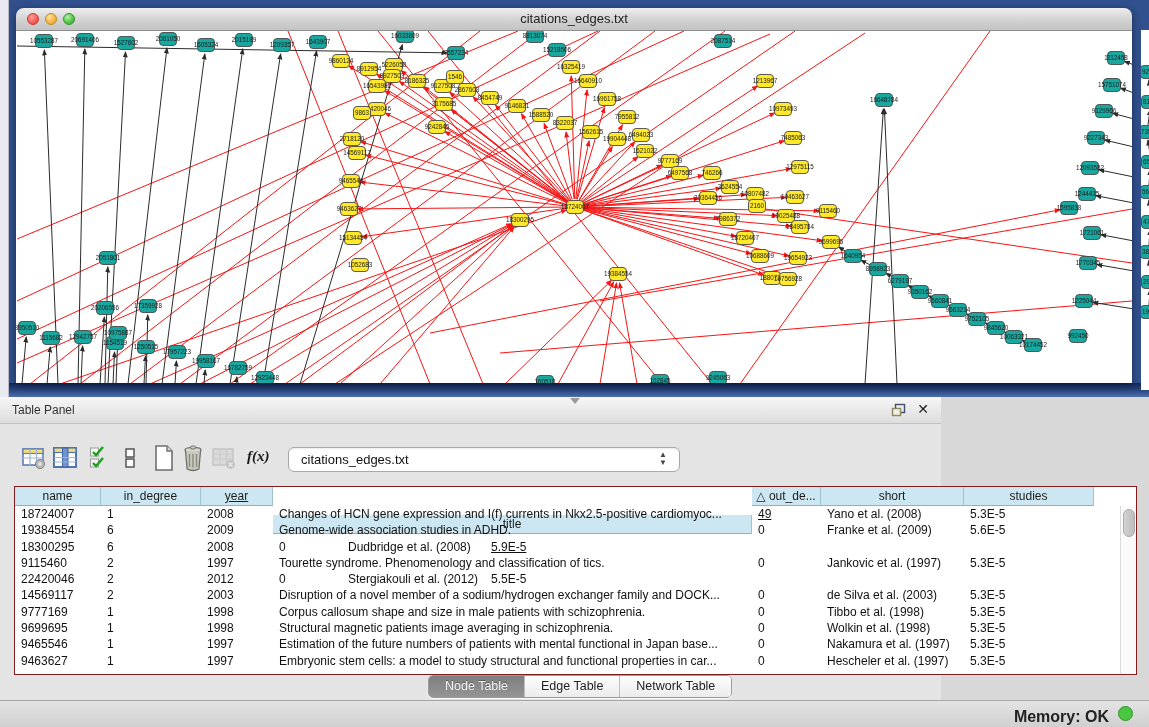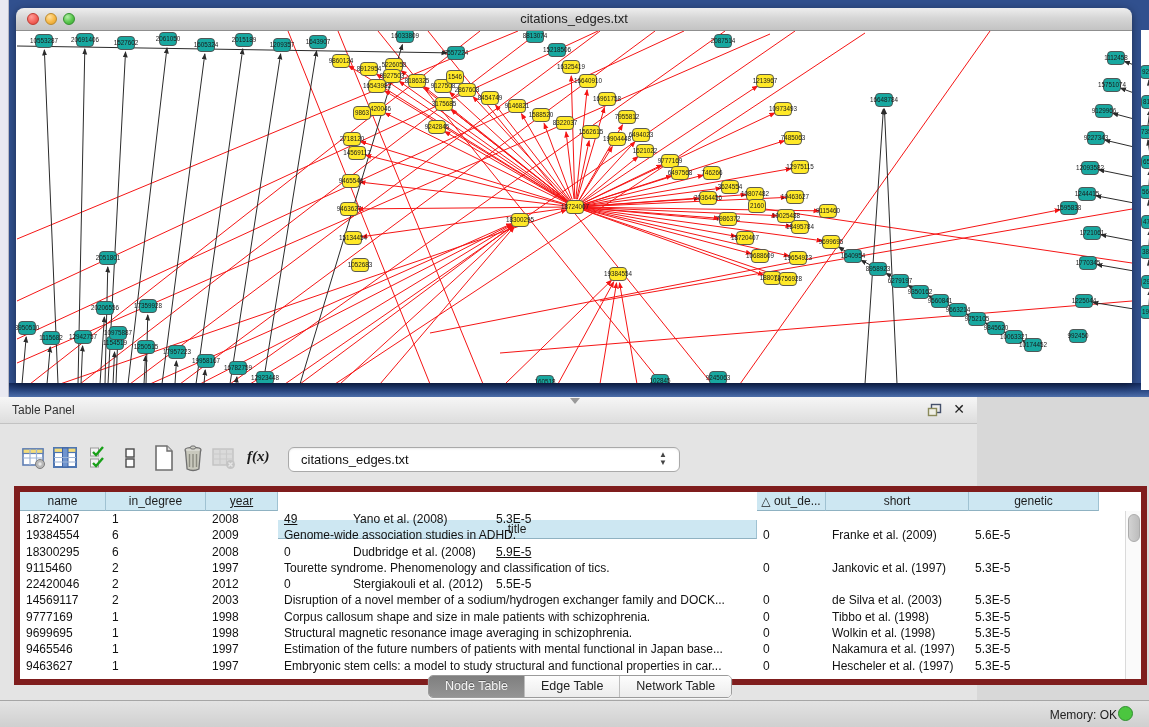--- a/index.html
+++ b/index.html
@@ -15,36 +15,36 @@
     border-radius:8px 8px 0 0;box-shadow:0 2px 8px rgba(0,0,0,.45);}
   #titlebar{position:absolute;left:0;top:0;right:0;height:22px;border-radius:8px 8px 0 0;
     background:linear-gradient(#eeeeee,#d6d6d6 45%,#c3c3c3);border-bottom:1px solid #8f8f8f;}
   .tl{position:absolute;top:5px;width:12px;height:12px;border-radius:50%;box-sizing:border-box;}
   .tl.red{left:11px;background:radial-gradient(circle at 35% 30%,#ff9d97,#f4645c 55%,#d84138);border:1px solid #c03a31;}
   .tl.yel{left:29px;background:radial-gradient(circle at 35% 30%,#ffe0a0,#f7b844 55%,#d89b32);border:1px solid #bd8a2b;}
   .tl.grn{left:47px;background:radial-gradient(circle at 35% 30%,#b4efa8,#58c64c 55%,#3ba335);border:1px solid #34912f;}
   #win-title{position:absolute;left:0;right:0;top:3px;text-align:center;font-size:13px;color:#222;}
   #canvas{position:absolute;left:0;top:23px;right:0;bottom:0;background:#fff;overflow:hidden;cursor:default;}
   
-  #table-panel{position:absolute;left:0;top:397px;width:941px;height:303px;background:#e4e4e4;padding-left:36px;}
+  #table-panel{position:absolute;left:0;top:397px;width:941px;height:303px;background:#e4e4e4;}
   #tp-header{position:absolute;left:0;top:0;right:0;height:26px;
     background:linear-gradient(#f6f6f6,#dddddd);border-bottom:1px solid #c2c2c2;}
   #tp-title{position:absolute;left:12px;top:6px;font-size:12px;color:#333;}
   #tp-float{position:absolute;right:34px;top:6px;width:16px;height:14px;cursor:pointer;}
   #tp-close{position:absolute;right:12px;top:4px;font-size:14px;font-weight:bold;color:#222;cursor:pointer;}
   #divider-grip{position:absolute;left:570px;top:1px;width:0;height:0;
     border-left:5px solid transparent;border-right:5px solid transparent;border-top:6px solid #9a9a9a;}
   .tbtn{position:absolute;top:47px;height:28px;cursor:pointer;}
   #combo{position:absolute;left:288px;top:50px;width:390px;height:23px;background:#fff;
     border:1px solid #a9a9a9;border-radius:6px;box-shadow:inset 0 1px 2px rgba(0,0,0,.08);}
   #combo .val{position:absolute;left:12px;top:4px;font-size:13px;color:#111;}
   #combo .spin{position:absolute;right:12px;top:3px;font-size:8px;color:#444;line-height:8px;text-align:center;}
   
   #grid{position:absolute;left:14px;top:89px;width:1121px;height:187px;background:#fff;
-    border:6px solid #7f1d1d;overflow:hidden;}
+    border:1px solid #7f1d1d;overflow:hidden;}
   #grid-head{position:absolute;left:0;top:0;height:19px;display:flex;}
   .th{box-sizing:border-box;height:19px;background:#cde7f2;border-right:1px solid #9fc2d2;
     border-bottom:1px solid #8fb2c2;font-size:12px;color:#1c1c1c;text-align:center;line-height:18px;
     overflow:hidden;white-space:nowrap;}
   #grid-body{position:absolute;left:0;top:19px;right:15px;bottom:0;overflow:hidden;}
   .tr{display:flex;height:16.3px;line-height:16.3px;}
   .td{box-sizing:border-box;padding-left:6px;font-size:12px;color:#111;
       overflow:hidden;white-space:nowrap;}
   #vscroll{position:absolute;right:0;top:19px;bottom:0;width:15px;background:#fafafa;border-left:1px solid #dadada;}
   #vthumb{position:absolute;left:2px;top:3px;width:10px;height:26px;border-radius:6px;
@@ -53,21 +53,21 @@
   #tabs{position:absolute;left:428px;top:278px;height:21px;display:flex;
     border:1px solid #9b9b9b;border-radius:5px;overflow:hidden;background:#f4f4f4;
     box-shadow:0 1px 1px rgba(255,255,255,.8);}
   .tab{font-size:12.5px;color:#222;padding:0 16px;line-height:20px;cursor:pointer;
     background:linear-gradient(#fdfdfd,#ececec);border-right:1px solid #bdbdbd;}
   .tab:last-child{border-right:none;}
   .tab.selected{background:linear-gradient(#7f7f7f,#949494);color:#f4f4f4;text-shadow:0 -1px 0 rgba(0,0,0,.3);}
   
   #statusbar{position:absolute;left:0;top:700px;width:1149px;height:27px;
     background:linear-gradient(#e3e3e3,#cfcfcf);border-top:1px solid #a6a6a6;}
-  #mem-label{position:absolute;right:32px;top:7px;font-size:12px;color:#222;}
+  #mem-label{position:absolute;right:40px;top:7px;font-size:16px;color:#222;font-weight:bold;}
   #mem-dot{position:absolute;right:16px;top:5px;width:15px;height:15px;border-radius:50%;
     border:1.5px solid #2f8f2f;box-sizing:border-box;}
 </style>
 </head>
 <body>
 
 <div id="desktop">
   <div class="band"></div>
   <div id="left-sliver"></div>
 
@@ -526,27 +526,28 @@
   </div>
 
   <div id="grid">
     <div id="grid-head">
         <div class="th" style="width: 86px;">name</div>
         <div class="th" style="width: 100px;">in_degree</div>
         <div class="th" style="width: 72px; text-decoration: underline;">year</div>
         <div class="th" style="width: 479px; margin-top: 28px;">title</div>
         <div class="th" style="width: 69px;">△ out_de...</div>
         <div class="th" style="width: 143px;">short</div>
-        <div class="th" style="width: 130px;">genetic</div>
+        <div class="th" style="width: 130px;">studies</div>
       </div>
     <div id="grid-body">
         <div class="tr">
           <div class="td" style="width: 86px;">18724007</div>
           <div class="td" style="width: 100px;">1</div>
           <div class="td" style="width: 72px;">2008</div>
+          <div class="td" style="width: 479px;">Changes of HCN gene expression and I(f) currents in Nkx2.5-positive cardiomyoc...</div>
           <div class="td" style="width: 69px; text-decoration: underline;">49</div>
           <div class="td" style="width: 143px;">Yano et al. (2008)</div>
           <div class="td" style="width: 130px;">5.3E-5</div>
         </div>
         <div class="tr">
           <div class="td" style="width: 86px;">19384554</div>
           <div class="td" style="width: 100px;">6</div>
           <div class="td" style="width: 72px;">2009</div>
           <div class="td" style="width: 479px;">Genome-wide association studies in ADHD.</div>
           <div class="td" style="width: 69px;">0</div>
@@ -593,21 +594,21 @@
           <div class="td" style="width: 72px;">1998</div>
           <div class="td" style="width: 479px;">Corpus callosum shape and size in male patients with schizophrenia.</div>
           <div class="td" style="width: 69px;">0</div>
           <div class="td" style="width: 143px;">Tibbo et al. (1998)</div>
           <div class="td" style="width: 130px;">5.3E-5</div>
         </div>
         <div class="tr">
           <div class="td" style="width: 86px;">9699695</div>
           <div class="td" style="width: 100px;">1</div>
           <div class="td" style="width: 72px;">1998</div>
-          <div class="td" style="width: 479px;">Structural magnetic resonance image averaging in schizophrenia.</div>
+          <div class="td" style="width: 479px;">Structural magnetic patients image averaging in schizophrenia.</div>
           <div class="td" style="width: 69px;">0</div>
           <div class="td" style="width: 143px;">Wolkin et al. (1998)</div>
           <div class="td" style="width: 130px;">5.3E-5</div>
         </div>
         <div class="tr">
           <div class="td" style="width: 86px;">9465546</div>
           <div class="td" style="width: 100px;">1</div>
           <div class="td" style="width: 72px;">1997</div>
           <div class="td" style="width: 479px;">Estimation of the future numbers of patients with mental functional in Japan base...</div>
           <div class="td" style="width: 69px;">0</div>

